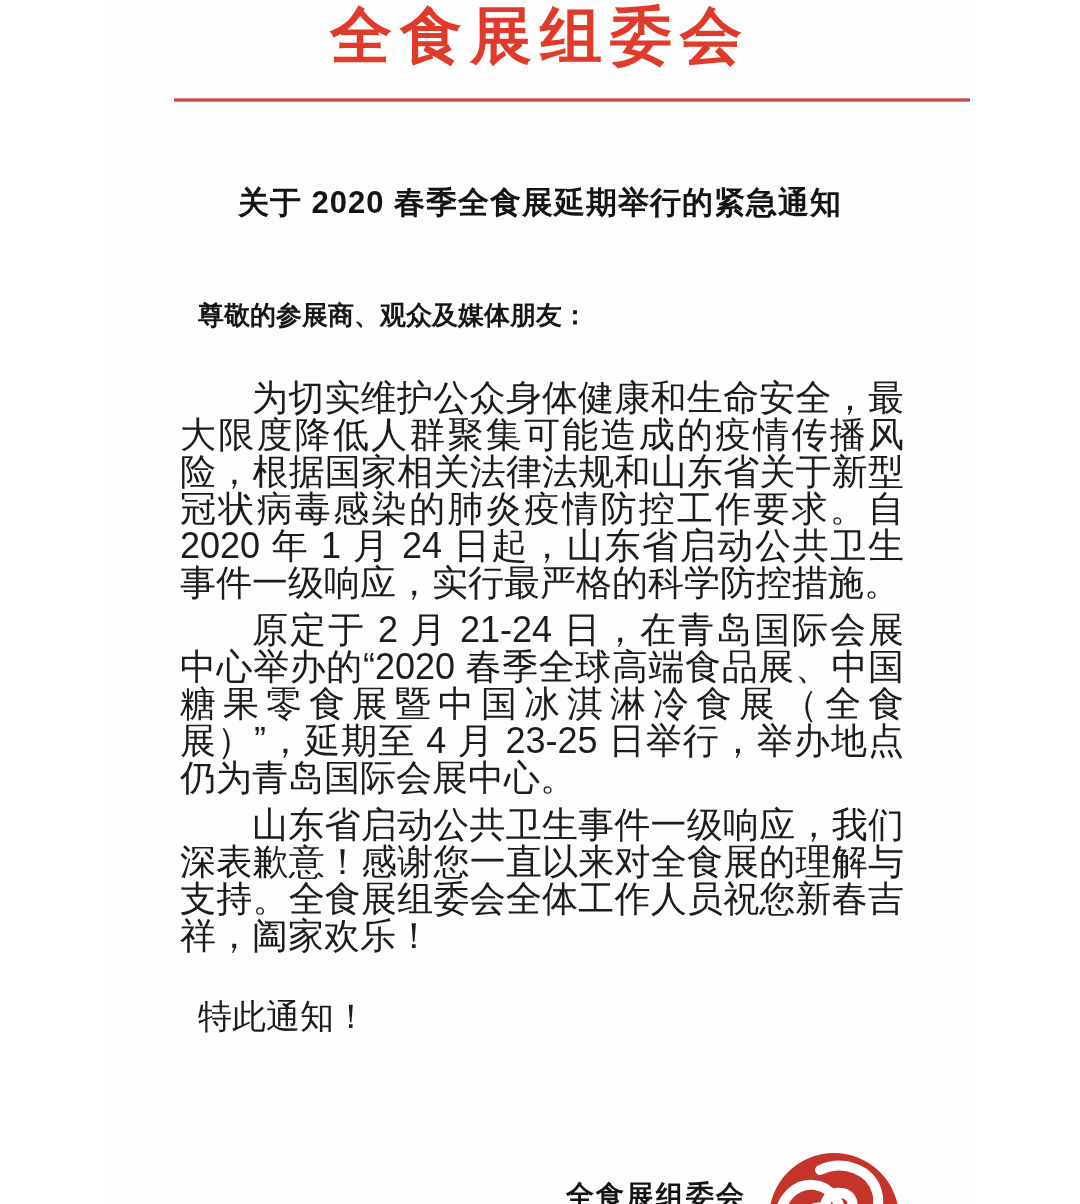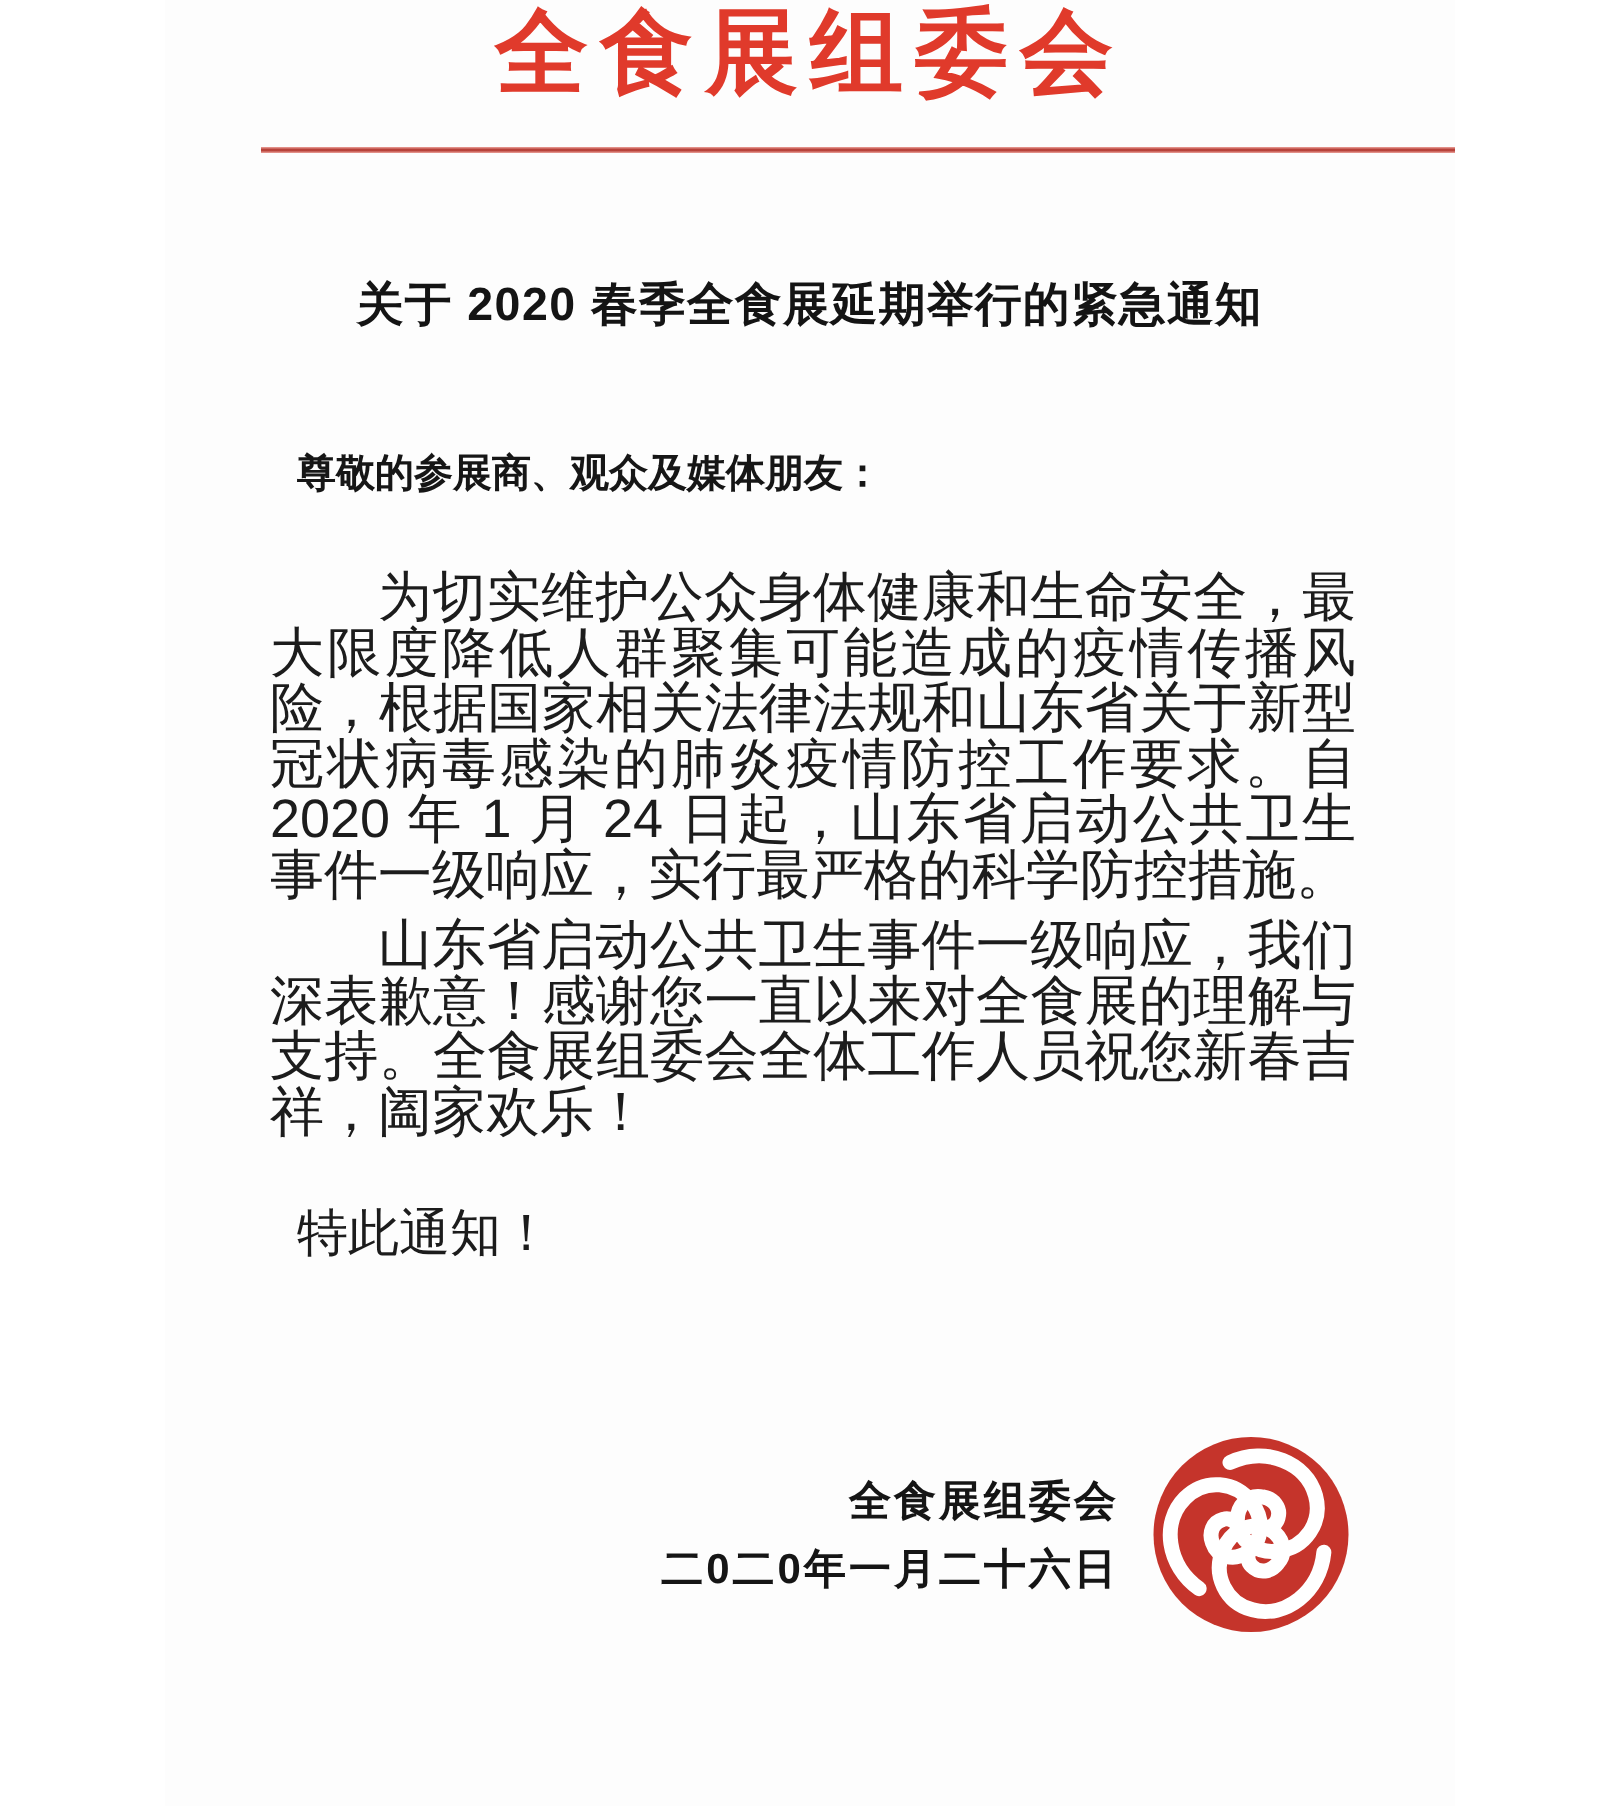--- a/index.html
+++ b/index.html
@@ -95,20 +95,21 @@
 
   <h1 class="org-header">全食展组委会</h1>
 
   <div class="red-rule"></div>
 
   <h2 class="notice-title">关于 2020 春季全食展延期举行的紧急通知</h2>
 
   <div class="content">
     <p class="salutation">尊敬的参展商、观众及媒体朋友：</p>
     <p class="body-para first">为切实维护公众身体健康和生命安全，最大限度降低人群聚集可能造成的疫情传播风险，根据国家相关法律法规和山东省关于新型冠状病毒感染的肺炎疫情防控工作要求。自 2020 年 1 月 24 日起，山东省启动公共卫生事件一级响应，实行最严格的科学防控措施。</p>
+    <p class="body-para">原定于 2 月 21-24 日，在青岛国际会展中心举办的“2020 春季全球高端食品展、中国糖果零食展暨中国冰淇淋冷食展（全食展）”，延期至 4 月 23-25 日举行，举办地点仍为青岛国际会展中心。</p>
     <p class="body-para">山东省启动公共卫生事件一级响应，我们深表歉意！感谢您一直以来对全食展的理解与支持。全食展组委会全体工作人员祝您新春吉祥，阖家欢乐！</p>
     <p class="closing">特此通知！</p>
   </div>
 
   <div class="signature">
     <div class="sig-lines">
       <div>全食展组委会</div>
       <div>二0二0年一月二十六日</div>
     </div>
     <div class="logo">

